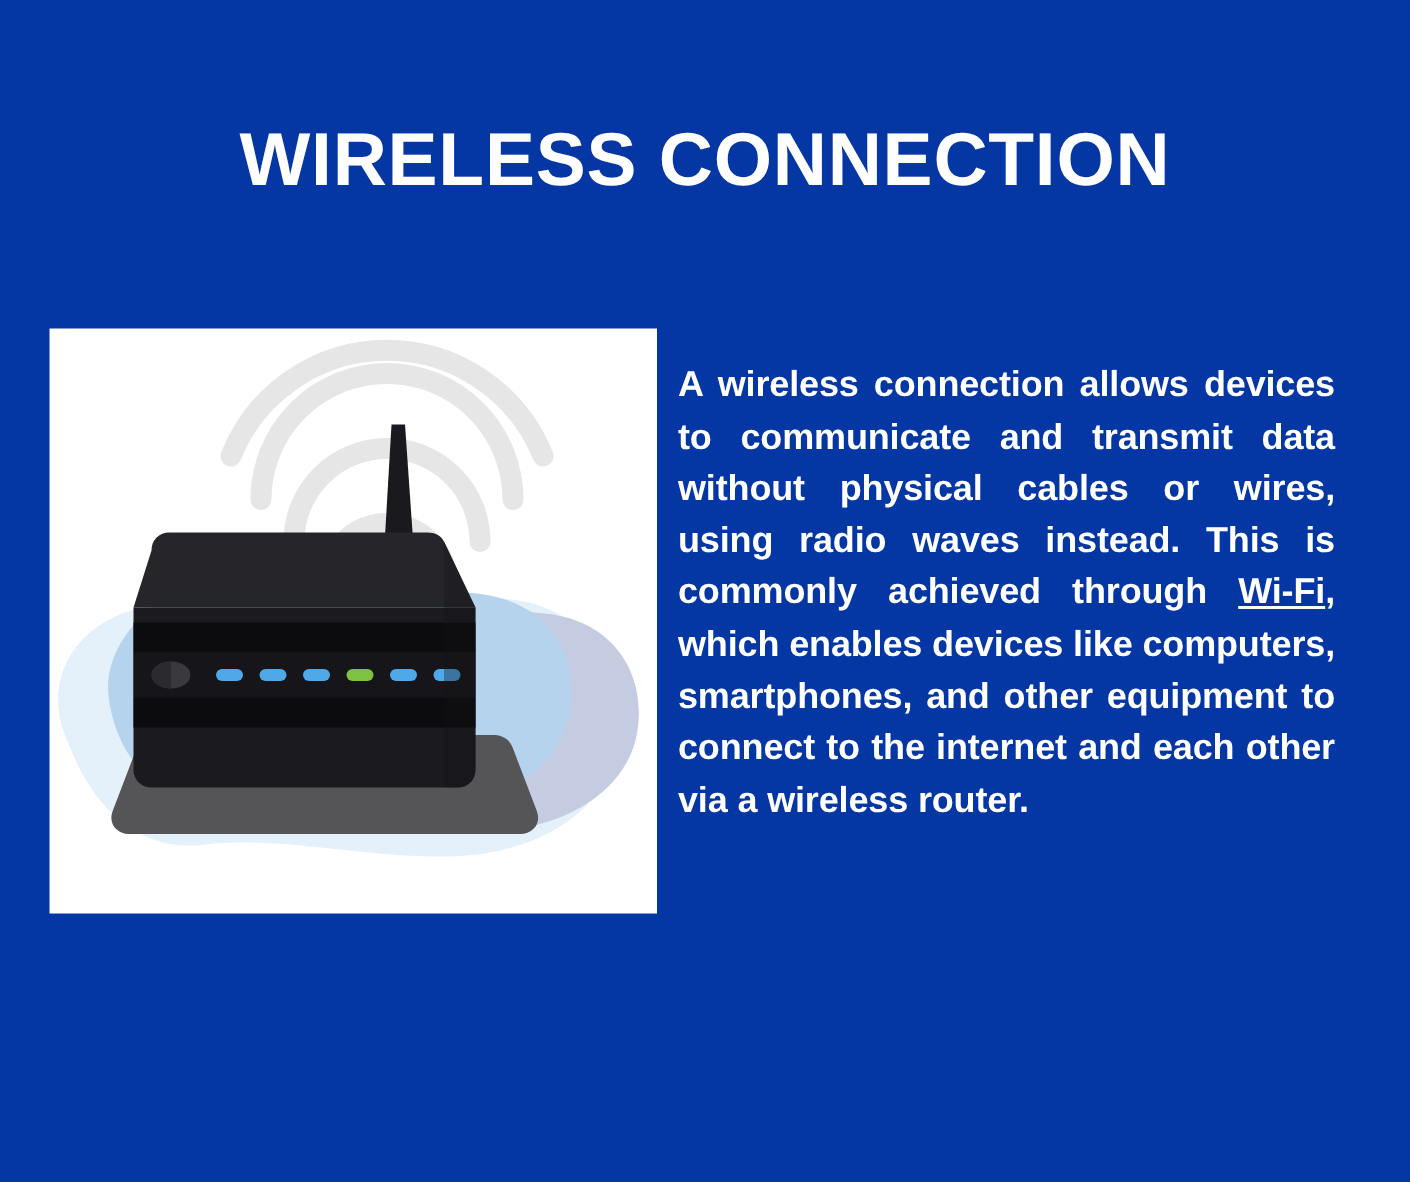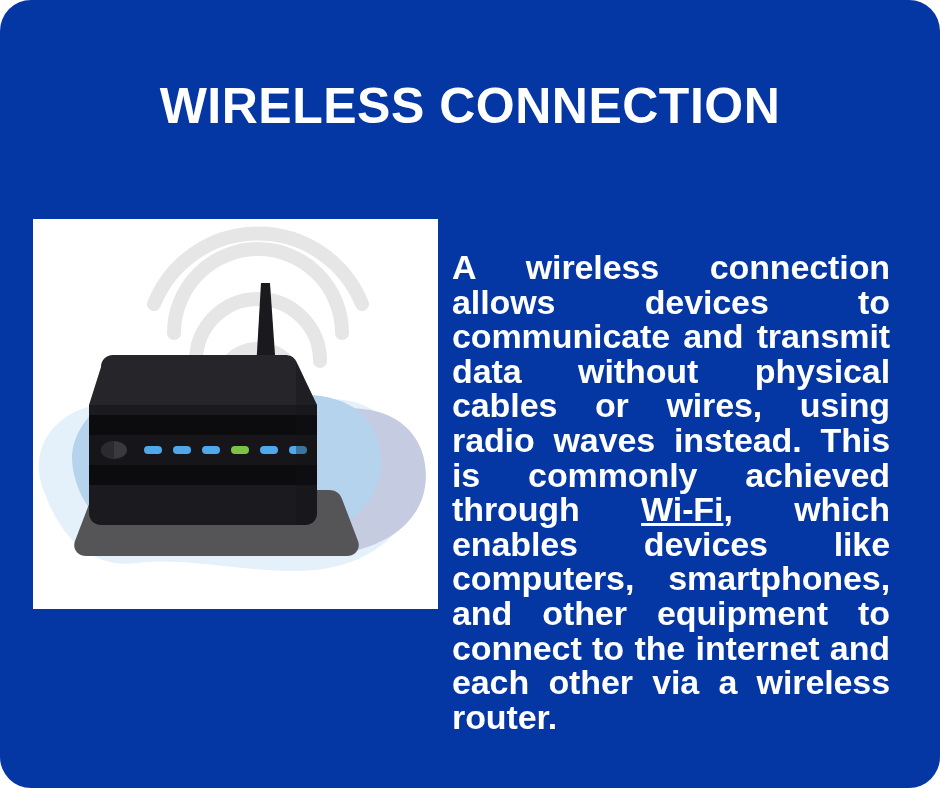--- a/index.html
+++ b/index.html
@@ -13,21 +13,20 @@
     overflow: hidden;
     font-family: "Liberation Sans", "DejaVu Sans", sans-serif;
   }
 
   .slide {
     position: relative;
     width: 940px;
     height: 788px;
     background: #0437A4;
     box-sizing: border-box;
-    border-radius: 31px;
   }
 
   
   .title {
     position: absolute;
     left: 0;
     top: 76px;
     width: 940px;
     text-align: center;
     color: #FFFFFF;
@@ -57,21 +56,21 @@
 
   
   .body-text {
     position: absolute;
     left: 452px;
     top: 216px;
     width: 438px;
     color: #FFFFFF;
     font-family: "Liberation Sans", "DejaVu Sans", sans-serif;
     font-weight: bold;
-    font-size: 34px;
+    font-size: 24px;
     line-height: 34.6px;
     text-align: justify;
     text-justify: inter-word;
     letter-spacing: -0.1px;
   }
   .body-text .wifi-term {
     text-decoration: underline;
     text-underline-offset: 2px;
   }
   

